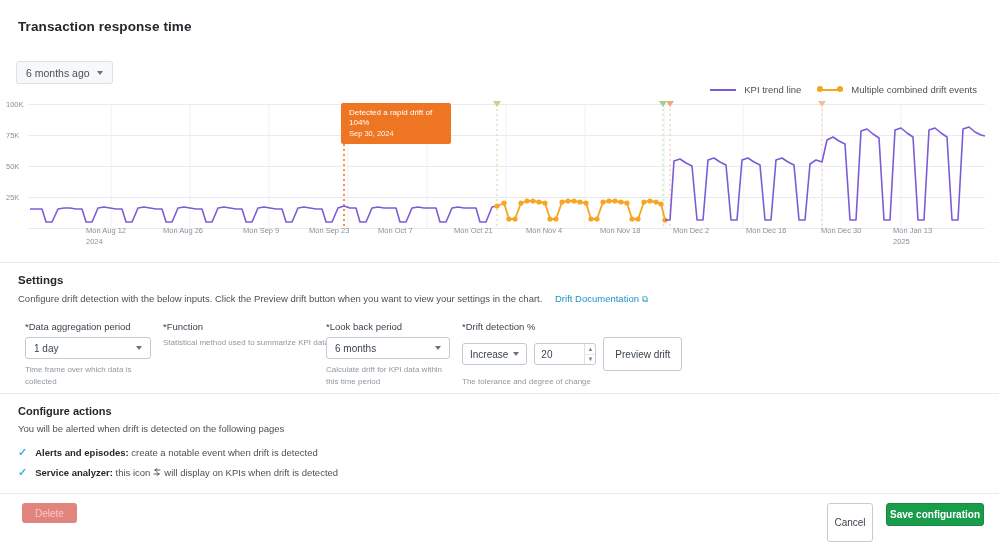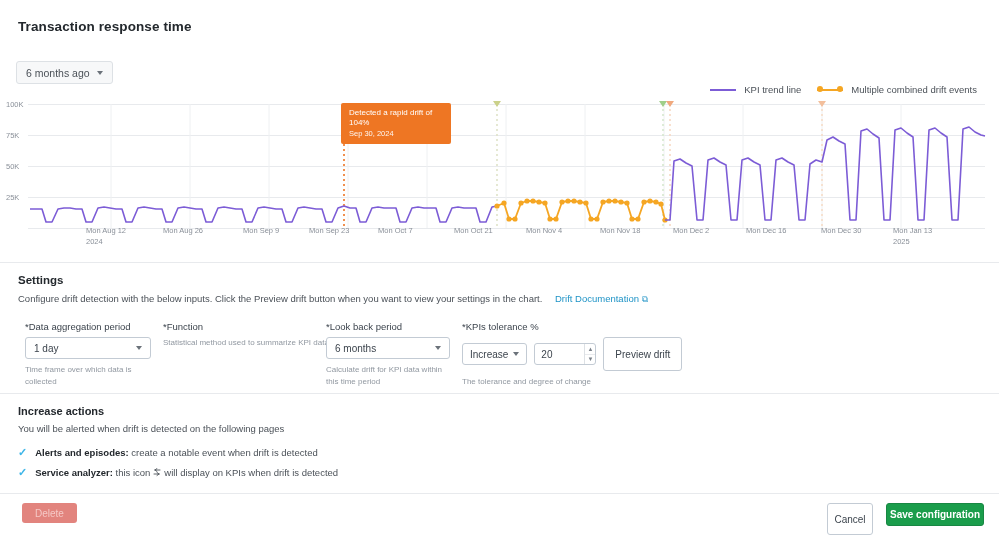--- a/index.html
+++ b/index.html
@@ -173,21 +173,21 @@
   .footer-rule { position: absolute; left: 0; top: 493px; width: 999px; height: 1px; background: #e8eaed; }
   .btn-delete {
     position: absolute; left: 22px; top: 503px;
     height: 20px; padding: 0 13px; border-radius: 3px;
     background: #d95c54; color: #f3b9b5; border: none;
     font-size: 10px; display: flex; align-items: center; opacity: .75;
     cursor: default;
   }
   .btn-cancel {
     position: absolute; left: 827px; top: 503px;
-    height: 32px; width: 46px; border-radius: 3px;
+    height: 39px; width: 46px; border-radius: 3px;
     background: #fff; border: 1px solid #c3cbd4; color: #3c444d;
     font-size: 10px; display: flex; align-items: center; justify-content: center;
     cursor: pointer;
   }
   .btn-save {
     position: absolute; left: 886px; top: 503px;
     height: 23px; width: 98px; border-radius: 3px;
     background: #1a9d4b; border: 1px solid #188743; color: #fff;
     font-size: 10px; font-weight: bold;
     display: flex; align-items: center; justify-content: center;
@@ -377,41 +377,41 @@
   <div class="field" style="left:326px; top:321px; width:130px;">
     <div class="field-label"><span class="req">*</span><span>Look back period</span></div>
     <div class="select" style="width:124px;">
       <span>6 months</span>
       <span class="caret"></span>
     </div>
     <div class="field-help" style="width:126px;">Calculate drift for KPI data within this time period</div>
   </div>
 
   <div class="field" style="left:462px; top:321px;">
-    <div class="field-label"><span class="req">*</span><span>KPIs tolerance %</span></div>
+    <div class="field-label"><span class="req">*</span><span>Drift detection %</span></div>
     <div class="inline-row">
       <div class="mini-select">
         <span>Increase</span>
         <span class="caret"></span>
       </div>
       <div class="stepper">
         <input type="text" value="20" style="">
         <span class="arrows">
           <span>▲</span>
           <span>▼</span>
         </span>
       </div>
       <div class="btn btn-default">Preview drift</div>
     </div>
     <div class="field-help">The tolerance and degree of change</div>
   </div>
 
   <div class="section-divider" style="top:393px;"></div>
 
-  <div class="auto-title">Increase actions</div>
+  <div class="auto-title">Configure actions</div>
   <div class="auto-desc">You will be alerted when drift is detected on the following pages</div>
 
   <div class="auto-item" style="top:447px;">
     <span class="check">✓</span>
     <span><b>Alerts and episodes:</b> <span>create a notable event when drift is detected</span></span>
   </div>
 
   <div class="auto-item" style="top:467px;">
     <span class="check">✓</span>
     <span><b>Service analyzer:</b>

